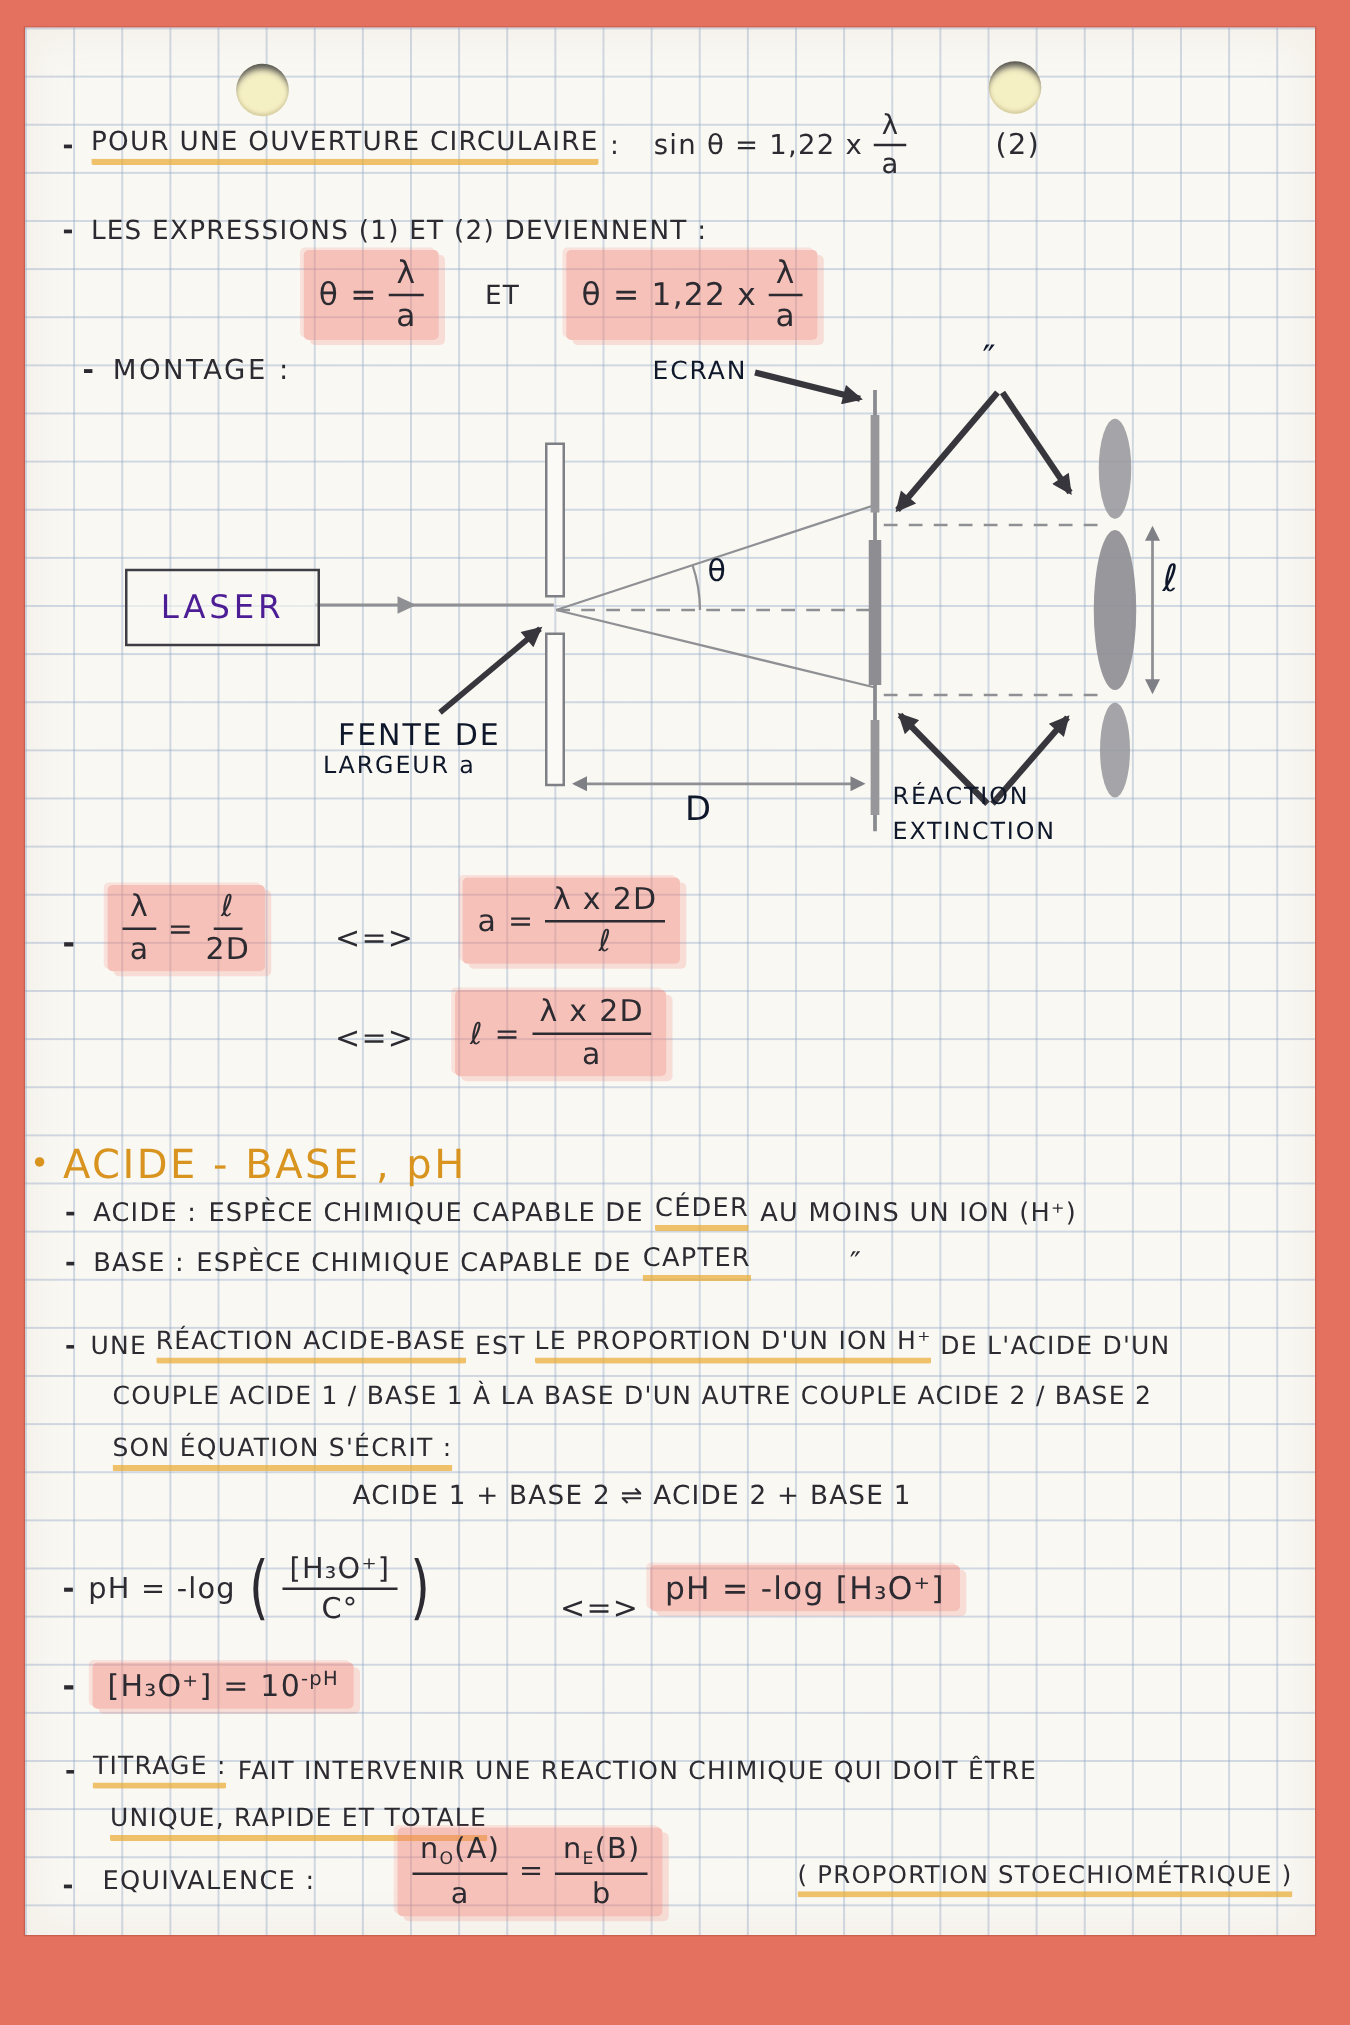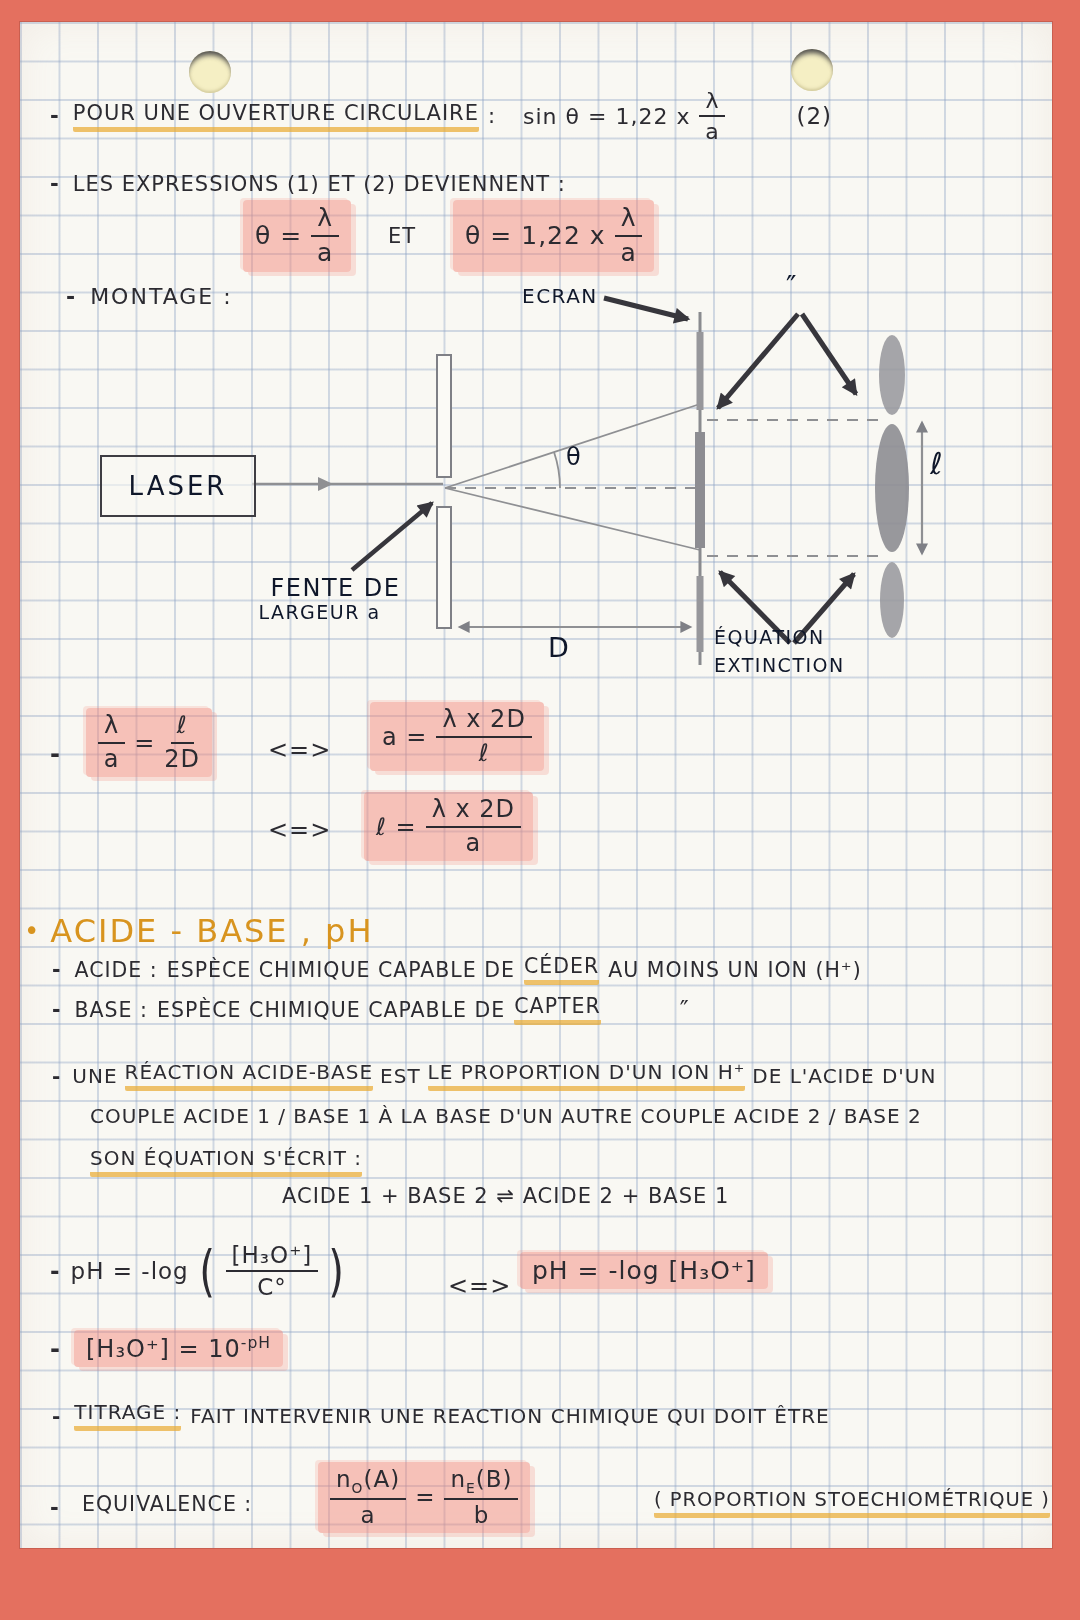--- a/index.html
+++ b/index.html
@@ -32,21 +32,21 @@
   .frac>.den{padding-top:2px;}
   .hl{background:rgba(242,126,112,.45);border-radius:4px;padding:4px 12px;
       box-shadow:5px 4px 0 rgba(242,126,112,.22), -3px -2px 0 rgba(242,126,112,.18);}
   .ul{border-bottom:5px solid rgba(233,172,52,.72);padding-bottom:2px;border-radius:2px;}
   .pencil{color:#6d6e72;}
   .paren{font-size:56px;font-weight:400;line-height:1;transform:scaleX(.72);margin:0 1px;color:#2c2b31;}
   sub{font-size:.6em;} sup{font-size:.65em;}
   .laser-box{
     position:absolute;left:100px;top:455px;width:152px;height:58px;
     border:2.5px solid #3e3d43;display:flex;align-items:center;justify-content:center;
-    font-size:26px;letter-spacing:3px;color:#0f172a;background:rgba(249,248,243,.6);
+    font-size:26px;letter-spacing:3px;color:#4c1d95;background:rgba(249,248,243,.6);
   }
   .diagram-label{position:absolute;color:#0f172a;white-space:nowrap;letter-spacing:1.5px;}
 </style>
 </head>
 <body>
 
 <div id="stage">
   <div class="paper"></div>
   <div class="hole" style="left:189px;top:51px;"></div>
   <div class="hole" style="left:791px;top:49px;"></div>
@@ -139,21 +139,21 @@
   <div class="diagram-label" style="left:522px;top:284px;font-size:20px;">ECRAN</div>
   <div class="laser-box">
     <span>LASER</span>
   </div>
   <div class="diagram-label pencil" style="left:566px;top:443px;font-size:24px;">θ</div>
   <div class="diagram-label" style="left:248px;top:574px;width:175px;text-align:center;font-size:24px;">FENTE DE</div>
   <div class="diagram-label" style="left:232px;top:601px;width:175px;text-align:center;font-size:19px;">LARGEUR a</div>
   <div class="diagram-label pencil" style="left:548px;top:632px;font-size:27px;">D</div>
   <div class="diagram-label pencil" style="left:930px;top:446px;font-size:30px;">ℓ</div>
   <div class="diagram-label" style="left:786px;top:270px;font-size:28px;">″</div>
-  <div class="diagram-label" style="left:714px;top:626px;font-size:19px;">ÉQUATION</div>
+  <div class="diagram-label" style="left:714px;top:626px;font-size:19px;">RÉACTION</div>
   <div class="diagram-label" style="left:714px;top:654px;font-size:19px;">EXTINCTION</div>
 
   <div class="hw" style="left:50px;top:740px;font-size:24px;font-weight:700;">-</div>
   <div class="hw hl row" style="left:86px;top:708px;font-size:24px;">
     <span class="frac">
       <span class="num">λ</span>
       <span class="den">a</span>
     </span>
     <span>=</span>
     <span class="frac">
@@ -231,30 +231,33 @@
     <span class="hl">
       <span>[H₃O⁺] = 10</span><sup>-pH</sup>
     </span>
   </div>
 
   <div class="hw row" style="left:52px;top:1400px;font-size:20px;">
     <span class="dash">-</span>
     <span class="ul">TITRAGE :</span>
     <span>FAIT INTERVENIR UNE REACTION CHIMIQUE QUI DOIT ÊTRE</span>
   </div>
+  <div class="hw" style="left:88px;top:1442px;font-size:20px;">
+    <span class="ul">UNIQUE, RAPIDE ET TOTALE</span>
+  </div>
 
   <div class="hw" style="left:50px;top:1496px;font-size:21px;font-weight:700;">-</div>
   <div class="hw" style="left:82px;top:1492px;font-size:20.5px;">EQUIVALENCE :</div>
   <div class="hw hl row" style="left:318px;top:1462px;font-size:23px;">
     <span class="frac">
       <span class="num"><span>n</span><sub>O</sub><span>(A)</span></span>
       <span class="den">a</span>
     </span>
     <span>=</span>
     <span class="frac">
       <span class="num"><span>n</span><sub>E</sub><span>(B)</span></span>
       <span class="den">b</span>
     </span>
   </div>
-  <div class="hw" style="left:638px;top:1488px;font-size:19.5px;padding-left:16px;">
+  <div class="hw" style="left:638px;top:1488px;font-size:19.5px;">
     <span class="ul">( PROPORTION STOECHIOMÉTRIQUE )</span>
   </div>
 </div>
 
 </body></html>

